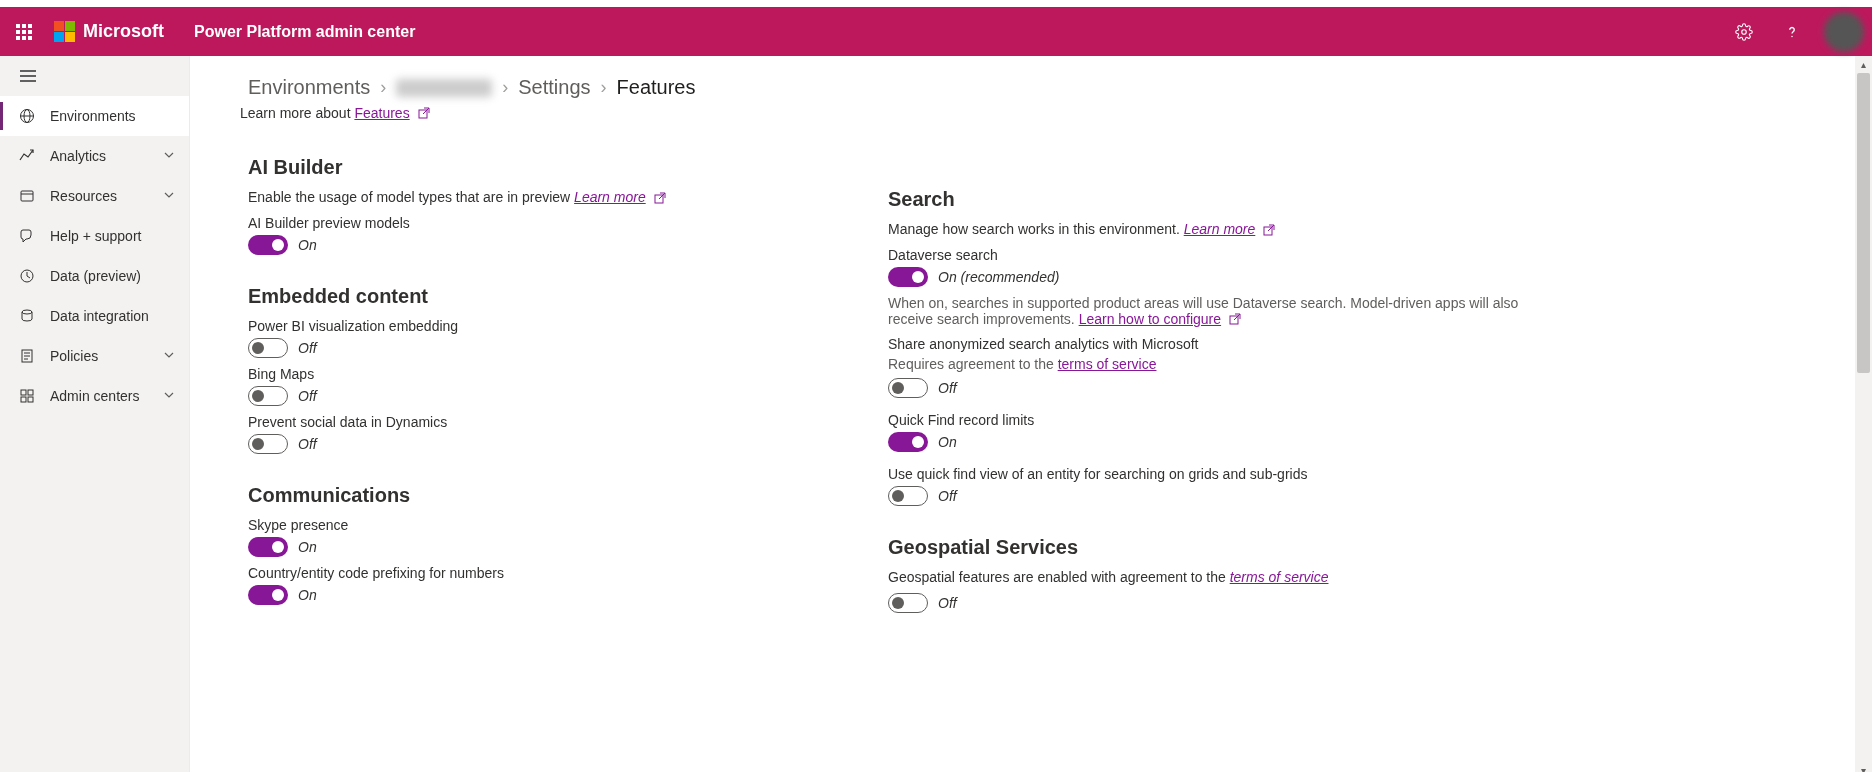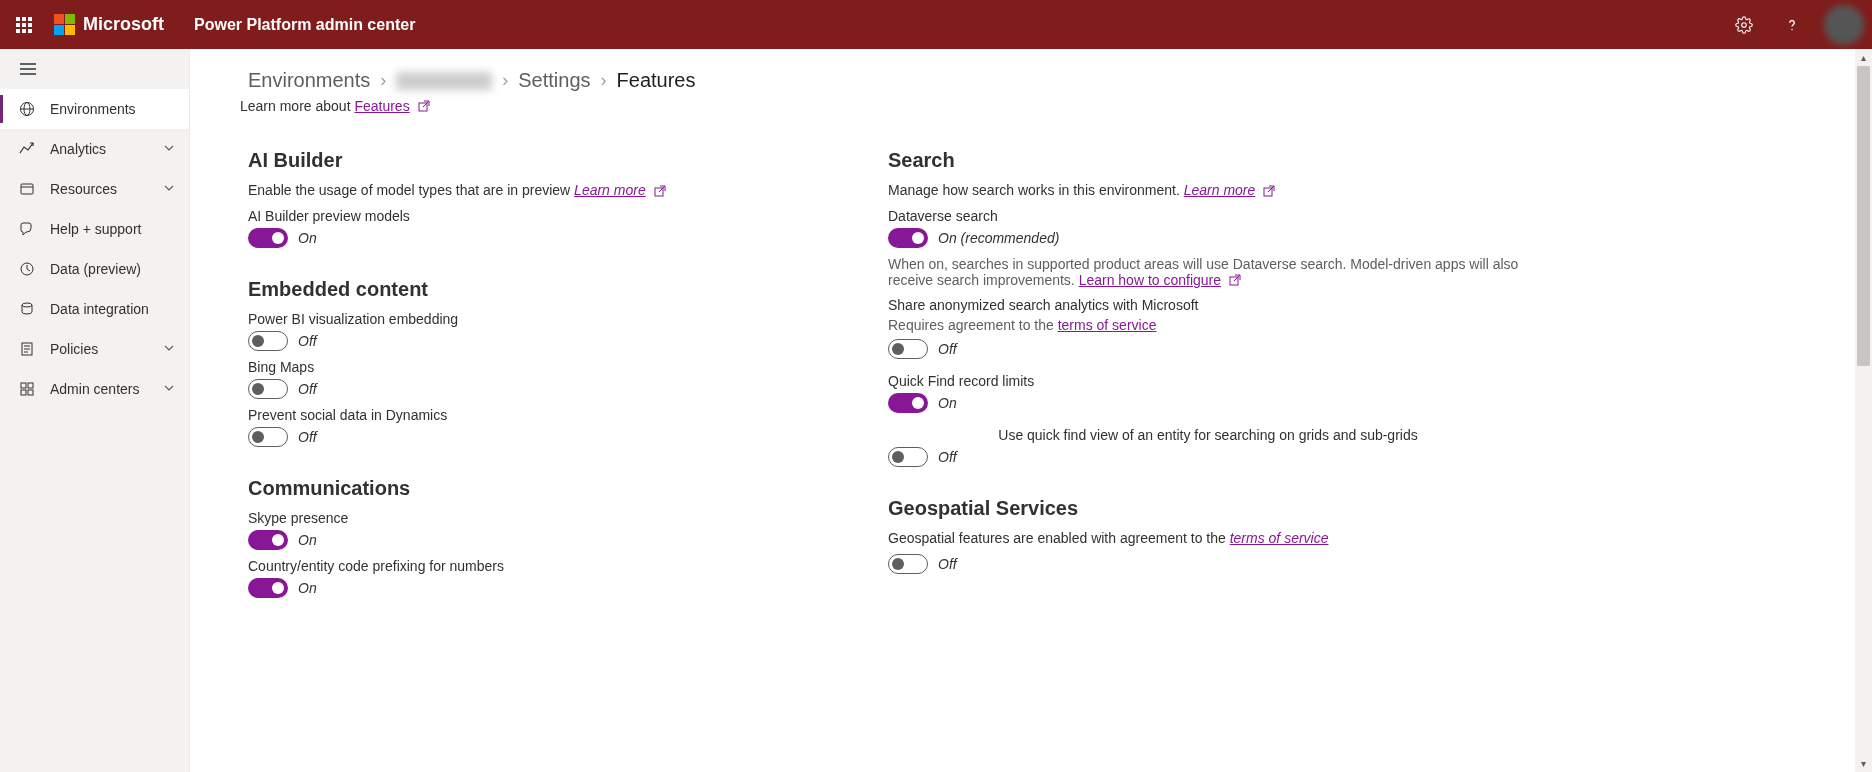--- a/index.html
+++ b/index.html
@@ -1,17 +1,17 @@
 <!DOCTYPE html>
 <html><head>
 <meta charset="utf-8">
 <style>
   * { box-sizing: border-box; margin: 0; padding: 0; }
   body { font-family: "Segoe UI", -apple-system, BlinkMacSystemFont, sans-serif; font-size: 14px; color: #323130; background: #fff; width: 1872px; }
-  .top-header { height: 49px; background: #7f1d1d; color: #fff; display: flex; align-items: center; }
+  .top-header { height: 49px; background: #be185d; color: #fff; display: flex; align-items: center; margin-top: 7px; }
   .waffle { width: 48px; height: 49px; display: flex; align-items: center; justify-content: center; cursor: pointer; }
   .waffle-grid { display: grid; grid-template-columns: repeat(3, 4px); grid-template-rows: repeat(3, 4px); gap: 2px; }
   .waffle-dot { width: 4px; height: 4px; background: #fff; }
   .ms-logo-block { display: flex; align-items: center; margin-left: 6px; margin-right: 30px; }
   .ms-squares { display: grid; grid-template-columns: 10px 10px; grid-template-rows: 10px 10px; gap: 1px; margin-right: 8px; }
   .sq { width: 10px; height: 10px; }
   .sq1 { background:#f25022; } .sq2 { background:#7fba00; } .sq3 { background:#00a4ef; } .sq4 { background:#ffb900; }
   .ms-text { font-size: 18px; font-weight: 600; }
   .app-title { font-size: 16px; font-weight: 600; }
   .header-right { margin-left: auto; display: flex; align-items: center; }
@@ -34,21 +34,21 @@
   .bc-item { cursor:pointer; }
   .bc-sep { margin: 0 10px; color:#a19f9d; font-size: 18px; }
   .bc-current { color:#201f1e; }
   .bc-blur { display:inline-block; width:96px; height:18px; background:#ccc; filter:blur(4px); border-radius:3px; }
   .learn-row { font-size:14px; color:#323130; margin-bottom: 6px; padding-left: 0; margin-left:-8px; }
   .learn-row a { color:#881798; text-decoration:underline; }
   .ext-icon { display:inline-block; vertical-align:middle; margin-left:4px; }
 
   .columns { display:flex; gap: 20px; margin-top: 28px; }
   .col { width: 620px; }
-  .col-right { width: 640px; }
+  .col-right { width: 640px; margin-top: 32px; }
   .section-title { font-size: 20px; font-weight:600; margin-bottom:10px; margin-top: 6px; }
   .section-desc { font-size:14px; margin-bottom:8px; }
   .section-desc a { color:#881798; text-decoration:underline;font-style:italic; }
   .field-label { font-size:14px; margin-top: 8px; margin-bottom: 4px; }
   .sub-desc { font-size:14px; color:#605e5c; margin-bottom:6px; }
   .sub-desc a { color:#881798; text-decoration:underline; }
 
   .toggle-row { display:flex; align-items:center; margin-bottom: 8px; }
   .toggle { width:40px; height:20px; border-radius:10px; position:relative; cursor:pointer; margin-right:10px; }
   .toggle.on { background:#881798; }
@@ -326,21 +326,21 @@
             </div>
           <span class="toggle-text">Off</span>
         </div>
         <div class="field-label" style="margin-top:14px;">Quick Find record limits</div>
         <div class="toggle-row">
           <div class="toggle on">
               <div class="knob"></div>
             </div>
           <span class="toggle-text">On</span>
         </div>
-        <div class="field-label" style="margin-top:14px;text-align:center;">Use quick find view of an entity for searching on grids and sub-grids</div>
+        <div class="field-label" style="margin-top:14px;">Use quick find view of an entity for searching on grids and sub-grids</div>
         <div class="toggle-row">
           <div class="toggle off">
               <div class="knob"></div>
             </div>
           <span class="toggle-text">Off</span>
         </div>
 
         <div class="section-title gap-lg">Geospatial Services</div>
         <div class="section-desc">
           <span>Geospatial features are enabled with agreement to the </span><a class="plain-link">terms of service</a>

